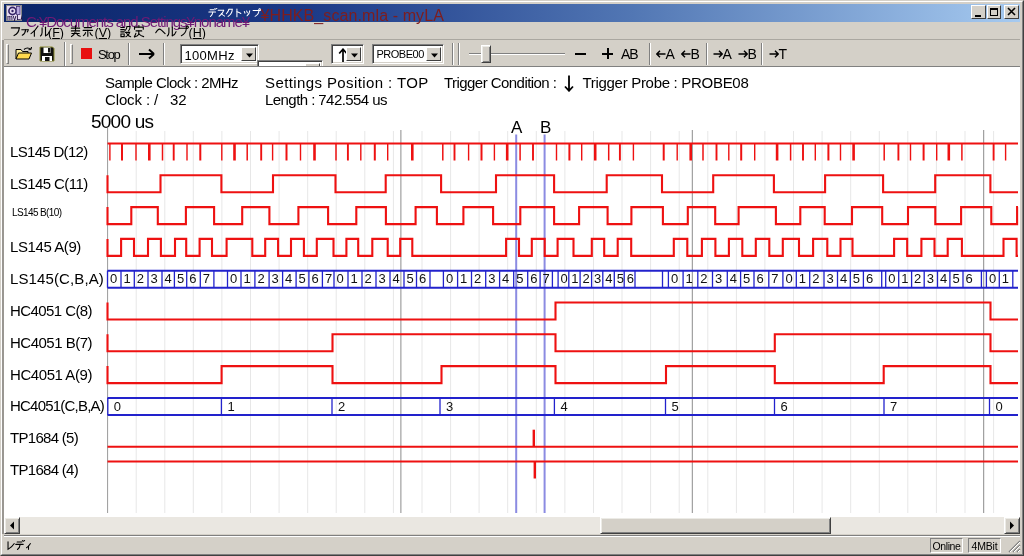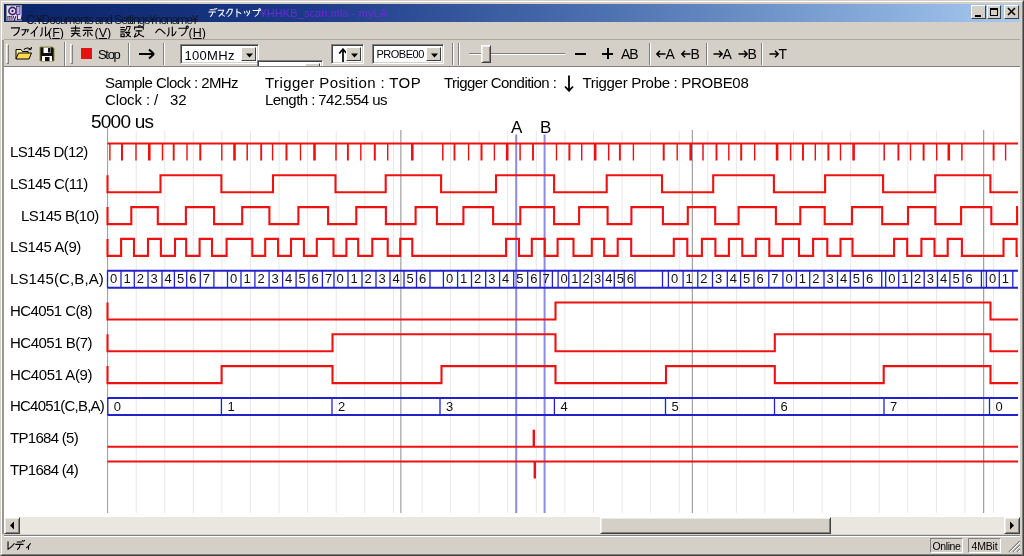--- a/index.html
+++ b/index.html
@@ -12,21 +12,21 @@
 <div class="abs" style="left:0;top:0;width:1024px;height:556px;border:1px solid;border-color:#d4d0c8 #404040 #404040 #d4d0c8"></div>
 <div class="abs" style="left:1px;top:1px;width:1022px;height:554px;border:1px solid;border-color:#fff #808080 #808080 #fff"></div>
 <div class="abs" style="left:4px;top:4px;width:1016px;height:18px;background:linear-gradient(to right,#0a2468 0%,#1c3a88 30%,#5277b4 62%,#a6caf0 100%)"></div>
 <svg class="abs" style="left:6px;top:5px" width="16" height="16" viewBox="0 0 16 16">
 <rect x="0.5" y="0.5" width="15" height="15" fill="#e6daf2" stroke="#888"></rect>
 <circle cx="6.5" cy="6" r="3.6" fill="none" stroke="#332266" stroke-width="1.6"></circle>
 <circle cx="6.5" cy="6" r="1.2" fill="#332266"></circle>
 <rect x="10.5" y="1.5" width="3.5" height="8" fill="#b9a8e0" stroke="#443377" stroke-width="0.8"></rect>
 <text x="1" y="14.5" font-size="6.5" font-weight="bold" fill="#221144" font-family="Liberation Sans">myLA</text>
 </svg>
-<div class="abs" style="left:26px;top:13px;font-size:12px;color:#0f172a;letter-spacing:-1.05px;white-space:pre">C:¥Documents and Settings¥noname¥</div>
+<div class="abs" style="left:26px;top:13px;font-size:15px;color:#701a75;letter-spacing:-1.05px;white-space:pre">C:¥Documents and Settings¥noname¥</div>
 <svg style="position:absolute;left:207.5px;top:7.5px" width="58.8" height="15" viewBox="0 0 58.8 15">
     <g transform="translate(0,0) scale(0.7)" stroke="#fff" stroke-width="1.43" fill="none" stroke-linecap="round">
       <path d="M3 2.6 H9"></path>
       <path d="M1.2 5.6 H10.8"></path>
       <path d="M6.9 5.6 C6.7 8.2 5.6 10.5 3.4 12.2"></path>
       <path d="M9.8 0.8 L10.8 1.8"></path>
       <path d="M11.6 0 L12.6 1"></path>
     </g>
     <g transform="translate(8.8,0) scale(0.7)" stroke="#fff" stroke-width="1.43" fill="none" stroke-linecap="round">
       <path d="M2 3.2 H9.8"></path>
@@ -45,21 +45,21 @@
       <path d="M1.6 5 C2 5.9 2.3 6.6 2.5 7.4"></path>
       <path d="M4.9 4.2 C5.4 5.1 5.7 5.9 5.9 6.8"></path>
       <path d="M9.4 3.8 C9.2 6.6 7.8 9.4 5.4 11.2"></path>
     </g>
     <g transform="translate(44.0,0) scale(0.7)" stroke="#fff" stroke-width="1.43" fill="none" stroke-linecap="round">
       <path d="M1.5 3.6 H10"></path>
       <path d="M10 3.6 C9.7 7.2 7.8 10.2 4.4 11.9"></path>
       <path d="M10.9 1.2 a1.25 1.25 0 1 0 0.1 0"></path>
     </g>
   </svg>
-<div class="abs" id="t2" style="left:260.5px;top:7px;font-size:11px;color:#6d28d9;letter-spacing:0.1px;white-space:pre">¥HHKB_scan.mla - myLA</div>
+<div class="abs" id="t2" style="left:260.5px;top:7px;font-size:16px;color:#7f1d1d;letter-spacing:0.1px;white-space:pre">¥HHKB_scan.mla - myLA</div>
 <div class="abs raised" style="left:971px;top:5px;width:14.5px;height:13.5px"></div>
 <div class="abs raised" style="left:986.6px;top:5px;width:14.5px;height:13.5px"></div>
 <div class="abs raised" style="left:1004px;top:5px;width:14.5px;height:13.5px"></div>
 <div class="abs" style="left:974.5px;top:14.5px;width:6px;height:2px;background:#000"></div>
 <div class="abs" style="left:989.5px;top:7.5px;width:8px;height:8px;border:1px solid #000;border-top-width:2px"></div>
 <svg class="abs" style="left:1006.5px;top:7px" width="9" height="9" viewBox="0 0 9 9">
 <path d="M1 1 L8 8 M8 1 L1 8" stroke="#000" stroke-width="1.6"></path>
   </svg>
 <svg style="position:absolute;left:9.5px;top:24.5px" width="45.2" height="15" viewBox="0 0 45.2 15">
     <g transform="translate(0,0) scale(0.9)" stroke="#000" stroke-width="1.22" fill="none" stroke-linecap="round">
@@ -214,35 +214,35 @@
 <div class="abs" style="left:747.5px;top:46px;font-size:14px;letter-spacing:-0.5px">B</div>
 <div class="sep" style="left:761px;top:43px"></div>
 <svg class="abs" style="left:769px;top:50px" width="10" height="8" viewBox="0 0 10 8">
     <path d="M0.5 4 H9 M6 0.8 L9.2 4 L6 7.2" stroke="#000" stroke-width="1.4" fill="none"></path>
   </svg>
 <div class="abs" style="left:778.5px;top:46px;font-size:14px;letter-spacing:-0.5px">T</div>
 <div class="abs" style="left:4px;top:66px;width:1016px;height:1px;background:#808080"></div>
 <div class="abs" style="left:4px;top:67px;width:1016px;height:450px;background:#fff"></div>
 <div class="abs" style="left:2px;top:40px;width:2px;height:494px;background:#9a9792"></div>
 <div class="abs" style="left:105px;top:74px;font-size:15px;letter-spacing:-0.59px;white-space:pre">Sample Clock : 2MHz</div>
-<div class="abs" style="left:265px;top:74px;font-size:15px;letter-spacing:0.4px;white-space:pre">Trigger Position : TOP</div>
+<div class="abs" style="left:265px;top:74px;font-size:15px;letter-spacing:0.4px;white-space:pre">Settings Position : TOP</div>
 <div class="abs" style="left:444px;top:74px;font-size:15px;letter-spacing:-0.55px;white-space:pre">Trigger Condition :</div>
 <svg class="abs" style="left:563.5px;top:75px" width="10" height="17" viewBox="0 0 10 17">
     <path d="M5 0.5 V15 M1 11.5 L5 15.8 L9 11.5" stroke="#000" stroke-width="1.8" fill="none"></path>
   </svg>
 <div class="abs" style="left:582.5px;top:74px;font-size:15px;letter-spacing:-0.3px;white-space:pre">Trigger Probe : PROBE08</div>
 <div class="abs" style="left:105px;top:91px;font-size:15px;letter-spacing:-0.13px;white-space:pre">Clock : /</div>
 <div class="abs" style="left:170px;top:91px;font-size:15px;letter-spacing:0px;white-space:pre">32</div>
 <div class="abs" style="left:265px;top:91px;font-size:15px;letter-spacing:-0.56px;white-space:pre">Length : 742.554 us</div>
 <div class="abs" style="left:91px;top:111px;font-size:19px;letter-spacing:-0.77px;white-space:pre">5000 us</div>
 <div class="abs" style="left:511px;top:117.5px;font-size:17px">A</div>
 <div class="abs" style="left:540px;top:117.5px;font-size:17px">B</div>
 <div class="abs" style="left:10px;top:143.0px;font-size:15px;letter-spacing:-0.68px;white-space:pre">LS145 D(12)</div>
 <div class="abs" style="left:10px;top:174.8px;font-size:15px;letter-spacing:-0.58px;white-space:pre">LS145 C(11)</div>
-<div class="abs" style="left:21px;top:206.6px;font-size:15px;letter-spacing:-0.61px;white-space:pre">LS145 B(10)</div>
+<div class="abs" style="left:12px;top:206.6px;font-size:10px;letter-spacing:-0.61px;white-space:pre">LS145 B(10)</div>
 <div class="abs" style="left:10px;top:238.4px;font-size:15px;letter-spacing:-0.41px;white-space:pre">LS145 A(9)</div>
 <div class="abs" style="left:10px;top:270.2px;font-size:15px;letter-spacing:0.12px;white-space:pre">LS145(C,B,A)</div>
 <div class="abs" style="left:10px;top:302.0px;font-size:15px;letter-spacing:-0.58px;white-space:pre">HC4051 C(8)</div>
 <div class="abs" style="left:10px;top:333.8px;font-size:15px;letter-spacing:-0.5px;white-space:pre">HC4051 B(7)</div>
 <div class="abs" style="left:10px;top:365.6px;font-size:15px;letter-spacing:-0.43px;white-space:pre">HC4051 A(9)</div>
 <div class="abs" style="left:10px;top:397.4px;font-size:15px;letter-spacing:-0.79px;white-space:pre">HC4051(C,B,A)</div>
 <div class="abs" style="left:10px;top:429.2px;font-size:15px;letter-spacing:-0.7px;white-space:pre">TP1684 (5)</div>
 <div class="abs" style="left:10px;top:461.0px;font-size:15px;letter-spacing:-0.7px;white-space:pre">TP1684 (4)</div>
 <svg class="abs" style="left:0;top:0" width="1024" height="556" viewBox="0 0 1024 556" font-family="Liberation Sans,sans-serif">
     <line x1="107.6" y1="128.0" x2="107.6" y2="513.0" stroke="#9a9a9a" stroke-width="1"></line>

